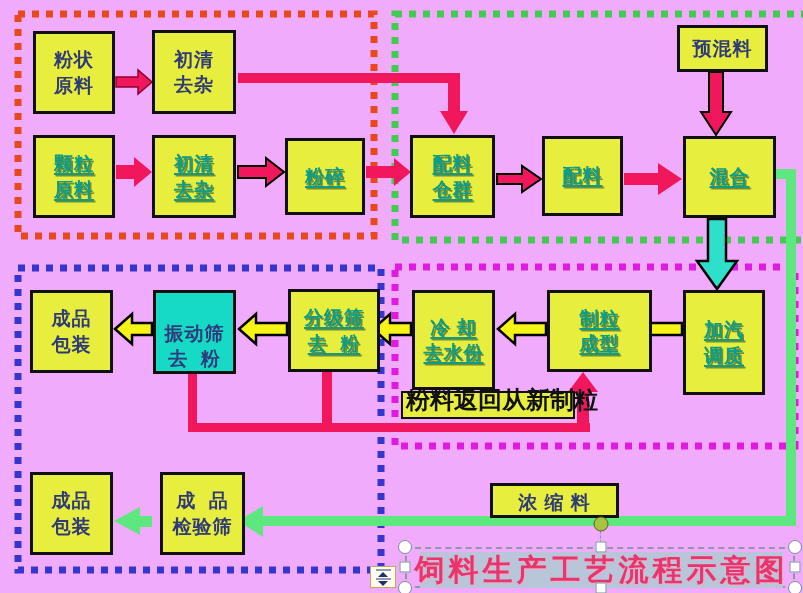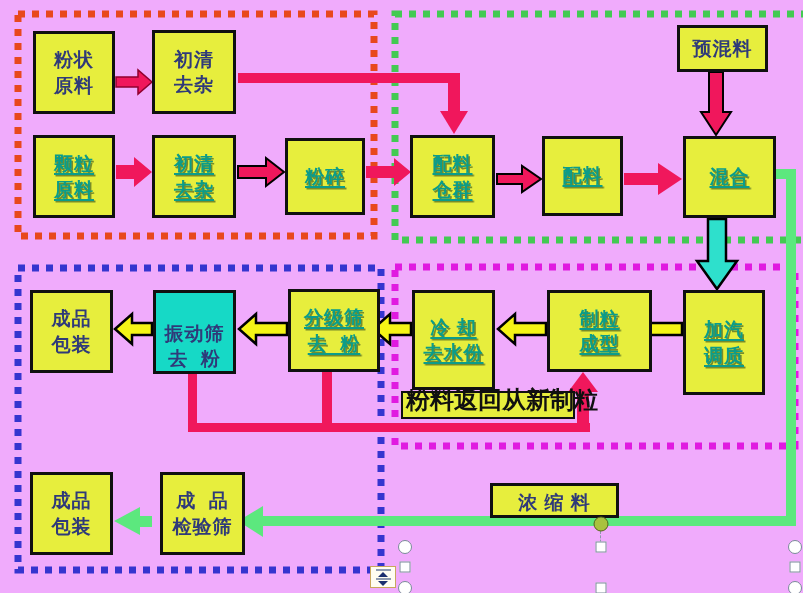--- a/index.html
+++ b/index.html
@@ -156,20 +156,25 @@
     <span class="lbl">浓 缩 料</span>
     </div>
 
   <div class="notebox" style="left:401px;top:391px;width:174px;height:28px;">
     <span class="lbl">粉料返回从新制粒</span>
     </div>
 
   <div class="rot-line"></div>
   <div class="handle h-rotate" style="left:601px;top:524px;"></div>
 
+  <div class="sel-frame">
+    <div class="title-bg">
+      <span class="title-text">饲料生产工艺流程示意图</span>
+    </div>
+  </div>
   <div class="handle h-circle" style="left:405px;top:547px;"></div>
   <div class="handle h-square" style="left:601px;top:547px;"></div>
   <div class="handle h-circle" style="left:795px;top:547px;"></div>
   <div class="handle h-square" style="left:405px;top:567px;"></div>
   <div class="handle h-square" style="left:795px;top:567px;"></div>
   <div class="handle h-circle" style="left:405px;top:588px;"></div>
   <div class="handle h-square" style="left:601px;top:588px;"></div>
   <div class="handle h-circle" style="left:795px;top:588px;"></div>
 
   <div class="autofit">

